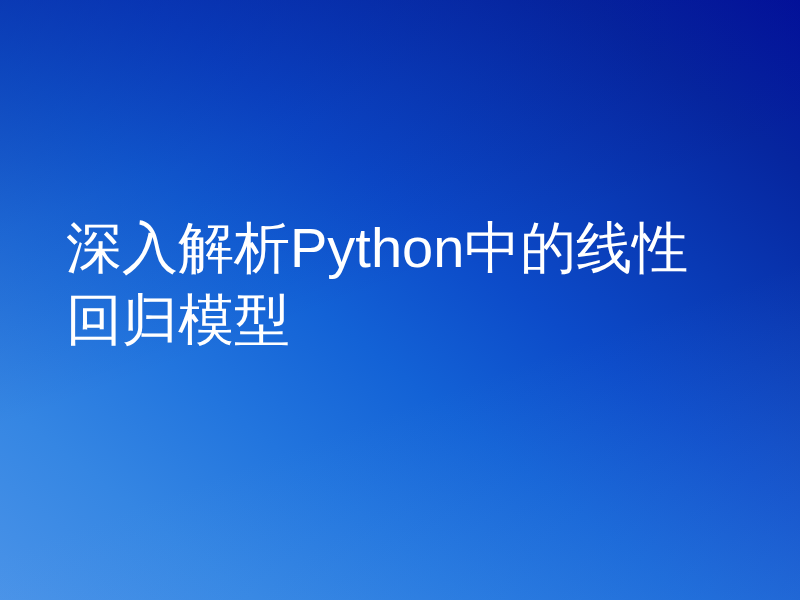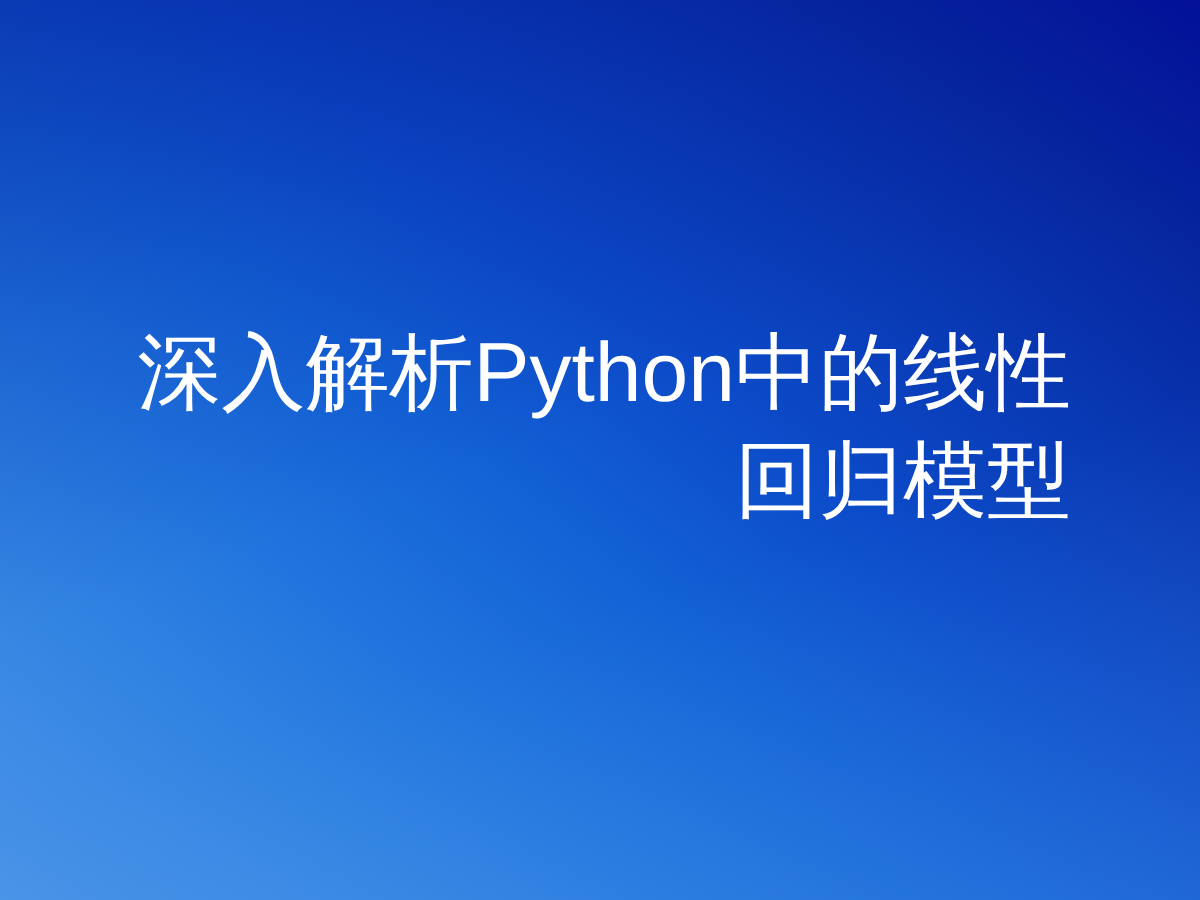--- a/index.html
+++ b/index.html
@@ -65,21 +65,21 @@
 
   .slide-title {
     margin: 0;
     padding: 0;
     color: #ffffff;
     font-family: "Liberation Sans", "DejaVu Sans", sans-serif;
     font-size: 56px;
     font-weight: 400;
     line-height: 72px;
     letter-spacing: 0px;
-    text-align: right;
+    text-align: left;
     white-space: normal;
     word-break: break-all;
   }
 </style>
 </head>
 <body>
 
 <div class="slide">
 
   <div class="slide-bg"></div>

